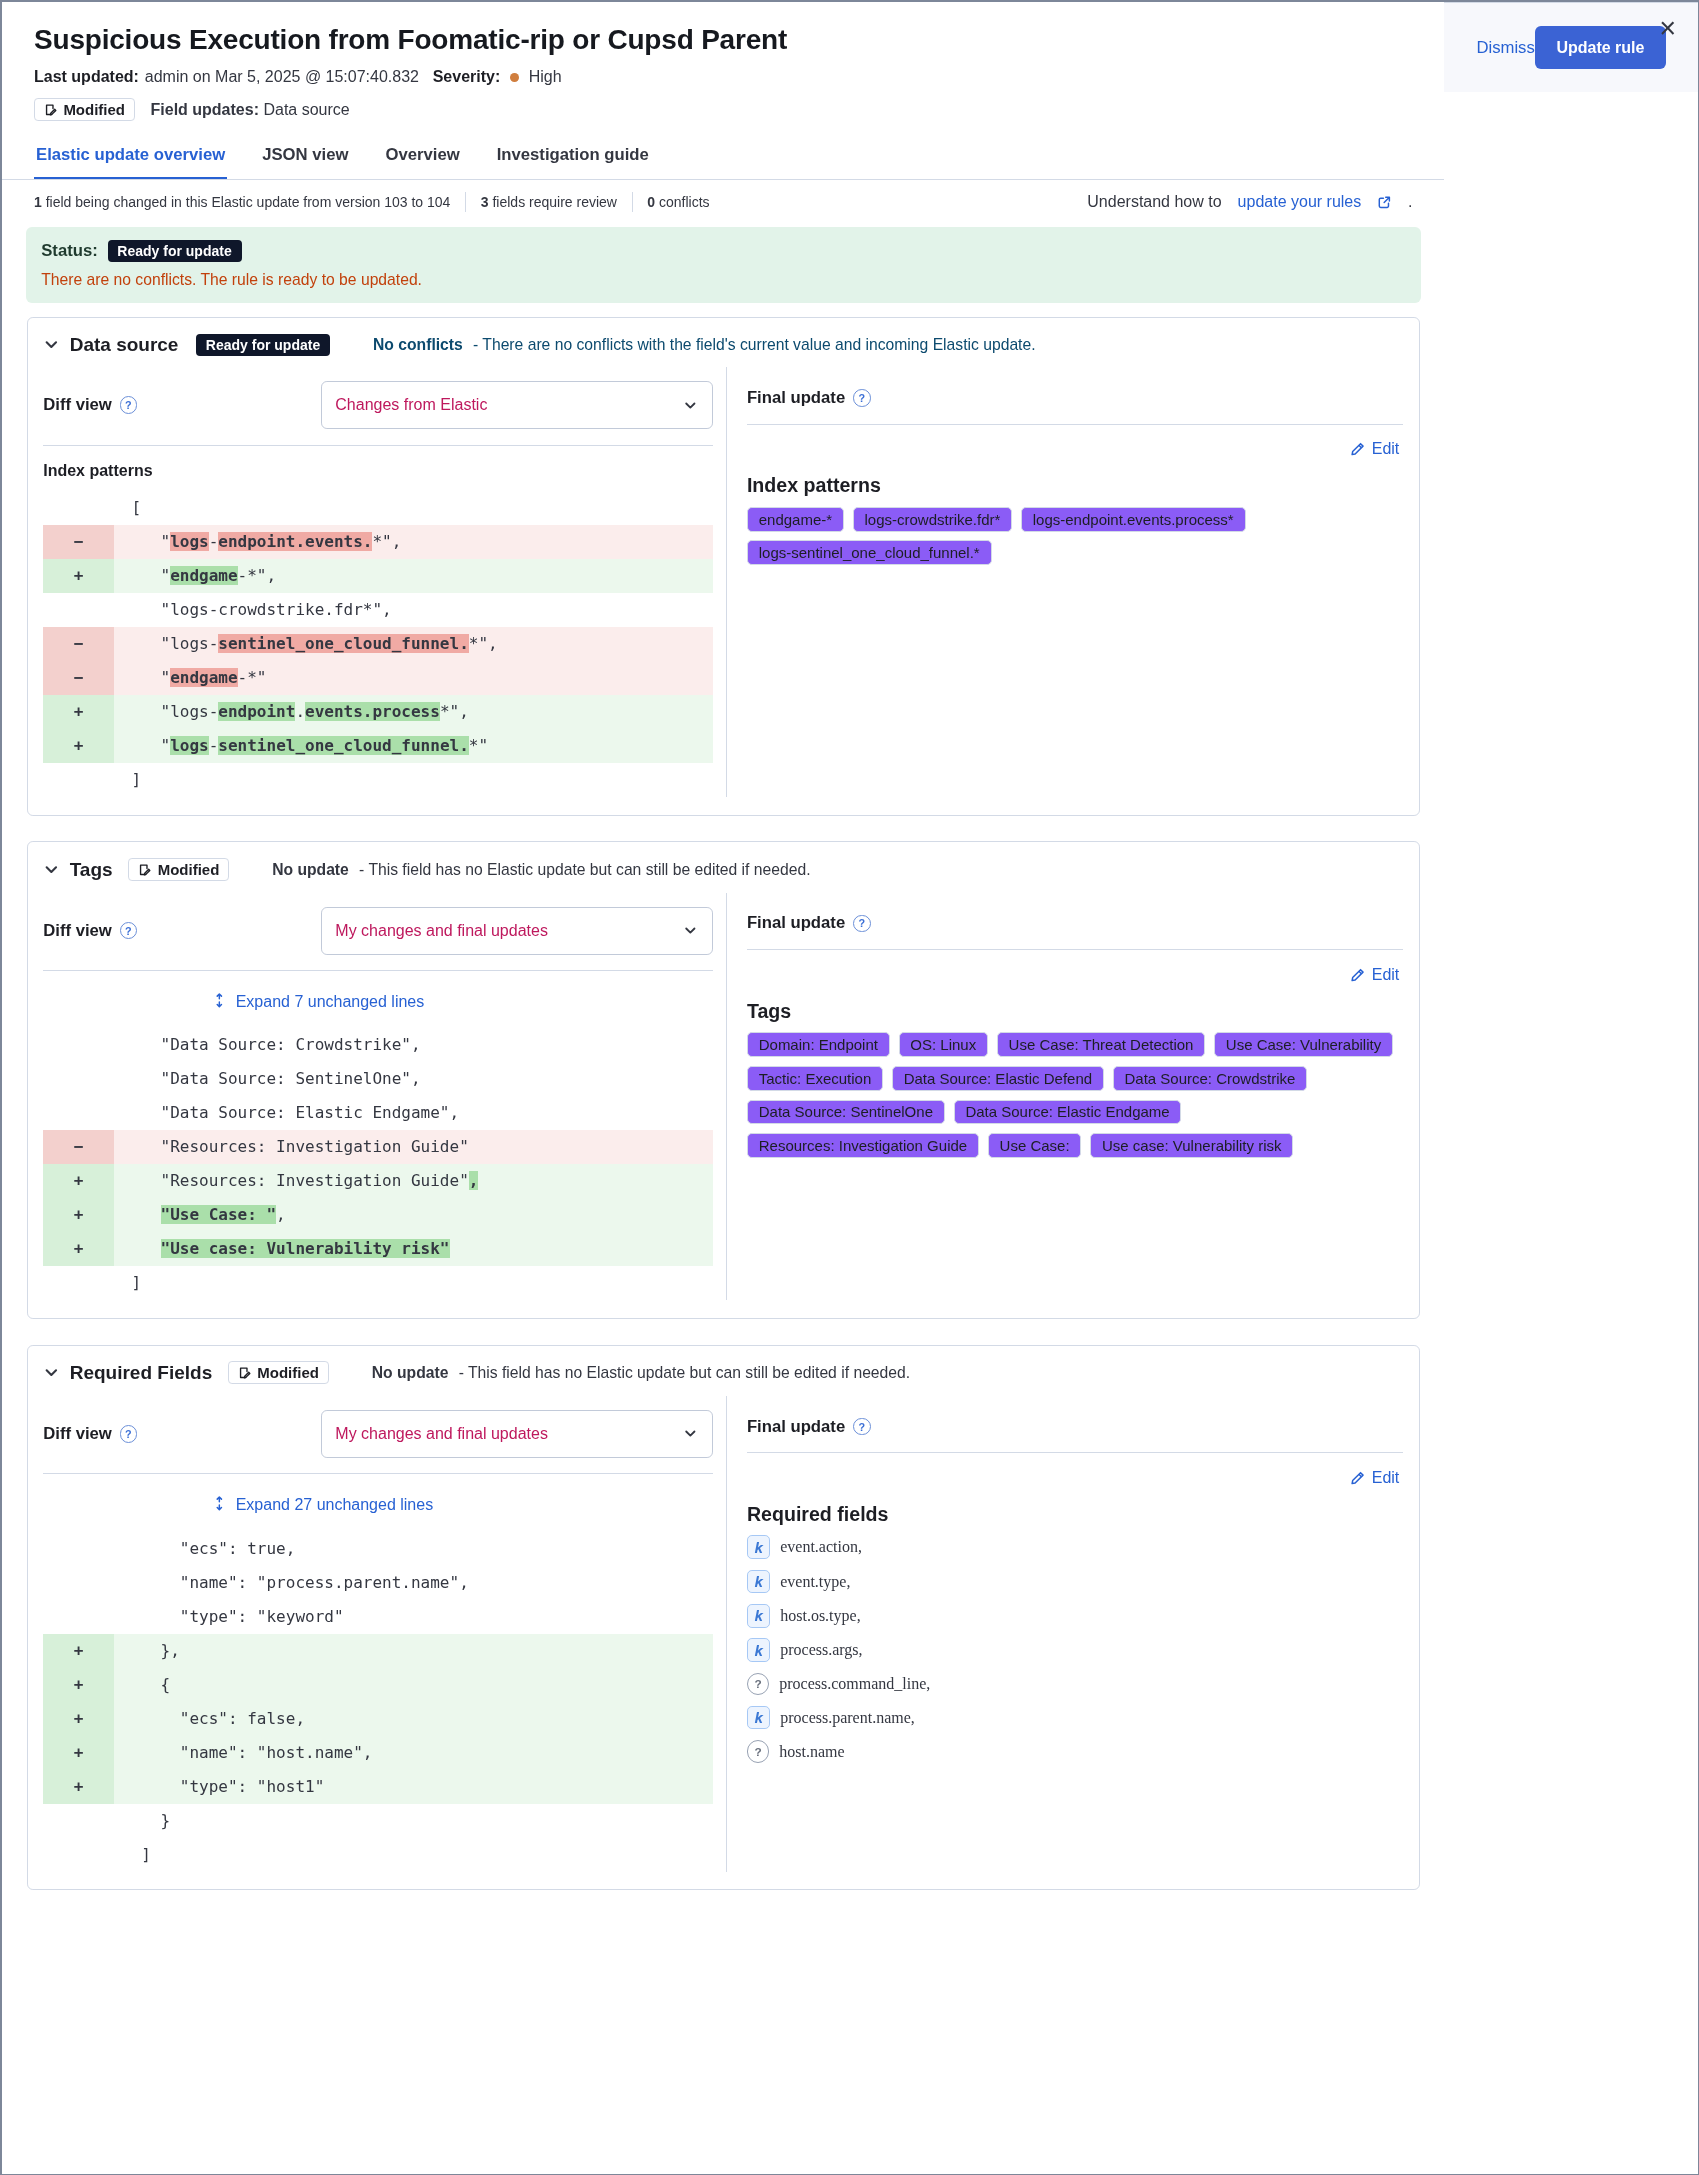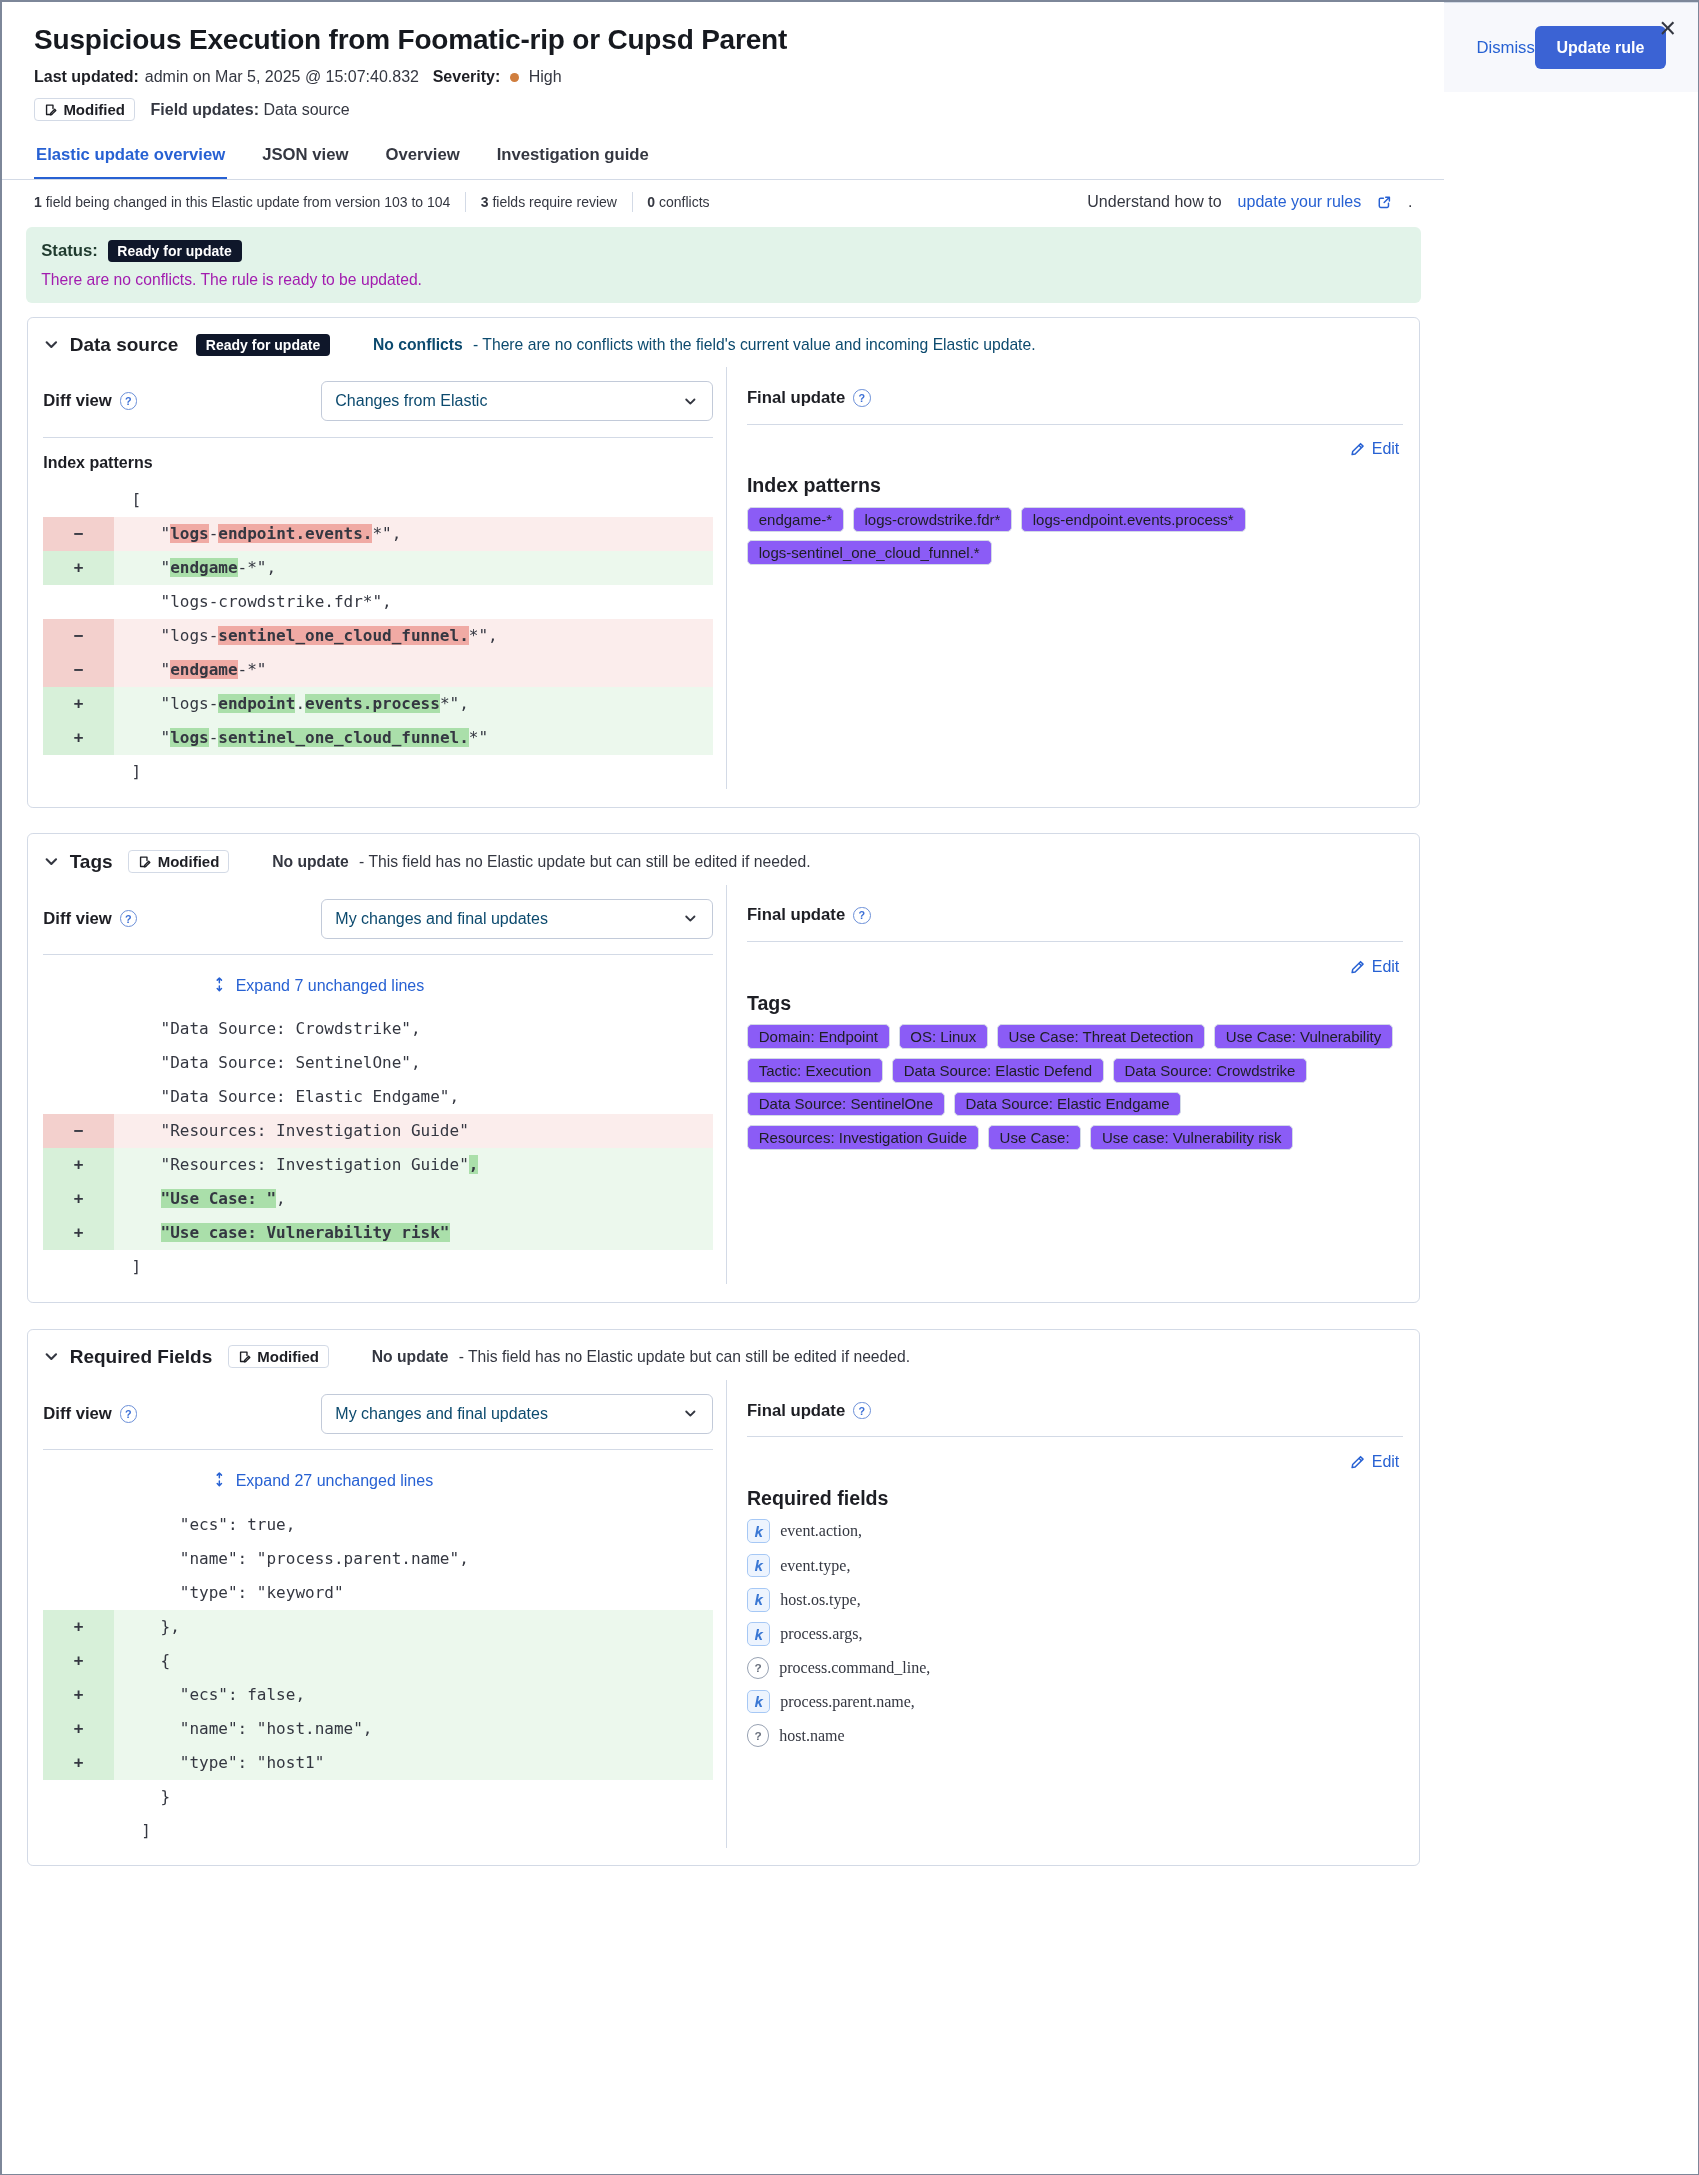--- a/index.html
+++ b/index.html
@@ -49,21 +49,21 @@
   .info-item { display: flex; align-items: center; }
   .info-item b { margin-right: 3.9px; }
   .info-sep { width: 1px; height: 19.6px; background: #d3dae6; margin: 0 14.7px; }
   .info-right { margin-left: auto; font-size: 16px; display: flex; align-items: center; gap: 16px; }
   a.lnk { color: #2761d3; text-decoration: none; cursor: pointer; }
 
   
   .callout { margin: 5.9px 23.5px 13.7px; background: #e2f3e9; border-radius: 5.9px; padding: 12.7px 15.7px 14.7px; }
   .callout-title { display: flex; align-items: center; gap: 9.8px; font-size: 16.7px; font-weight: 700; color: #1f3a2e; }
   .green-badge { display: inline-block; background: #0f172a; color: #fff; font-size: 14px; font-weight: 600; border-radius: 3.9px; padding: 2.9px 9.8px; }
-  .callout-msg { margin-top: 8.8px; font-size: 15.7px; color: #a21caf; }
+  .callout-msg { margin-top: 8.8px; font-size: 15.7px; color: #c2410c; }
 
   
   .card { margin: 11.8px 24.5px 25.5px; border: 1px solid #d3dae6; border-radius: 5.9px; padding: 2px 15.7px 17.6px; background: #fff; }
   .card-hd { display: flex; align-items: center; padding: 13.7px 0 11.8px; cursor: pointer; }
   .chev { flex: none; margin-right: 9.8px; display: inline-flex; }
   .card-title { font-size: 19px; font-weight: 700; color: #1d1e24; }
   .card-hd .green-badge { margin-left: 17.6px; }
   .card-hd .hollow-badge { margin-left: 15.7px; }
   .hd-status { margin-left: 43px; font-size: 15.7px; }
   .hd-status b { margin-right: 5.9px; }
@@ -71,23 +71,23 @@
 
   .card-body { display: flex; align-items: stretch; }
   .col-left { flex: 1.02; padding-right: 13.7px; min-width: 0; }
   .col-right { flex: 1; border-left: 1px solid #d3dae6; padding-left: 19.6px; min-width: 0; }
 
   .dv-row { display: flex; align-items: center; justify-content: space-between; padding: 13.7px 0 15.7px; border-bottom: 1px solid #d3dae6; }
   .dv-label, .fu-label { display: flex; align-items: center; gap: 7.8px; font-size: 16.7px; font-weight: 700; color: #1d1e24; }
   .help-ic { width: 17.6px; height: 17.6px; border-radius: 50%; border: 1.6px solid #6b8fd8; color: #3b6fd6; font-size: 10.8px; font-weight: 700; display: inline-flex; align-items: center; justify-content: center; cursor: pointer; }
   .help-ic::before { content: "?"; }
   .select {
-    width: 392px; height: 40px; border: 1px solid #c2cad9; border-radius: 5.9px; background: #fff;
+    width: 392px; height: 48px; border: 1px solid #c2cad9; border-radius: 5.9px; background: #fff;
     display: flex; align-items: center; justify-content: space-between; padding: 0 13.7px;
-    font-size: 16px; color: #0c4a6e; cursor: pointer;
+    font-size: 16px; color: #be185d; cursor: pointer;
   }
   .fu-row { display: flex; align-items: center; padding: 20.6px 0 15.7px; border-bottom: 1px solid #d3dae6; }
 
   .edit-row { display: flex; justify-content: flex-end; padding: 15.7px 3.9px 5.9px; }
   .edit-link { display: inline-flex; align-items: center; gap: 6.9px; font-size: 16px; color: #2761d3; cursor: pointer; text-decoration: none; }
 
   
   .diff-panel { padding-top: 15.7px; }
   .diff-field-label { font-size: 16px; font-weight: 700; color: #1d1e24; margin-bottom: 11.8px; }
   .expand-row { display: flex; align-items: flex-start; gap: 8.8px; color: #2761d3; font-size: 16px; margin: 5.9px 0 17.6px 169px; cursor: pointer; }

